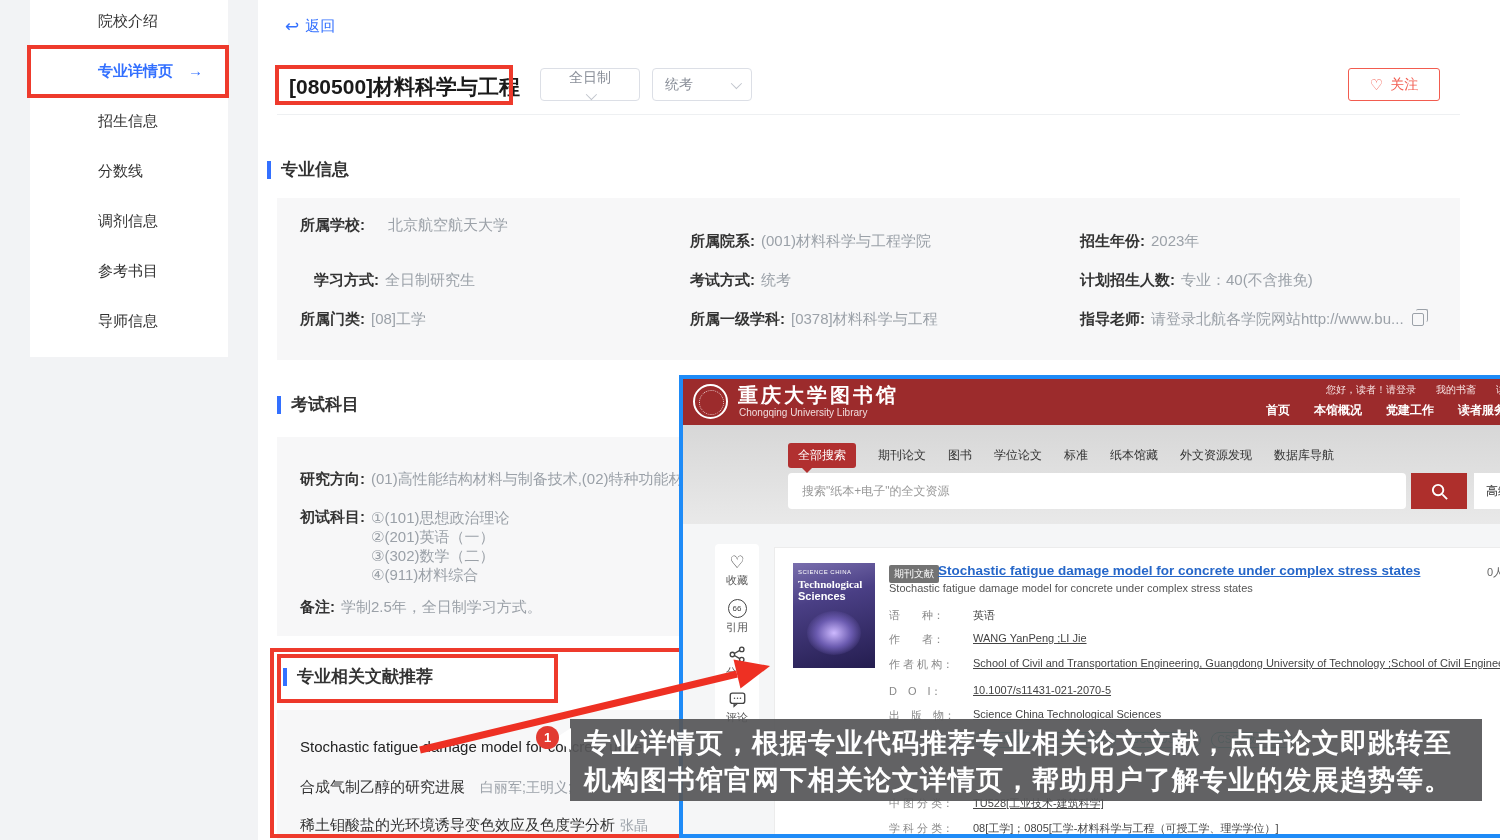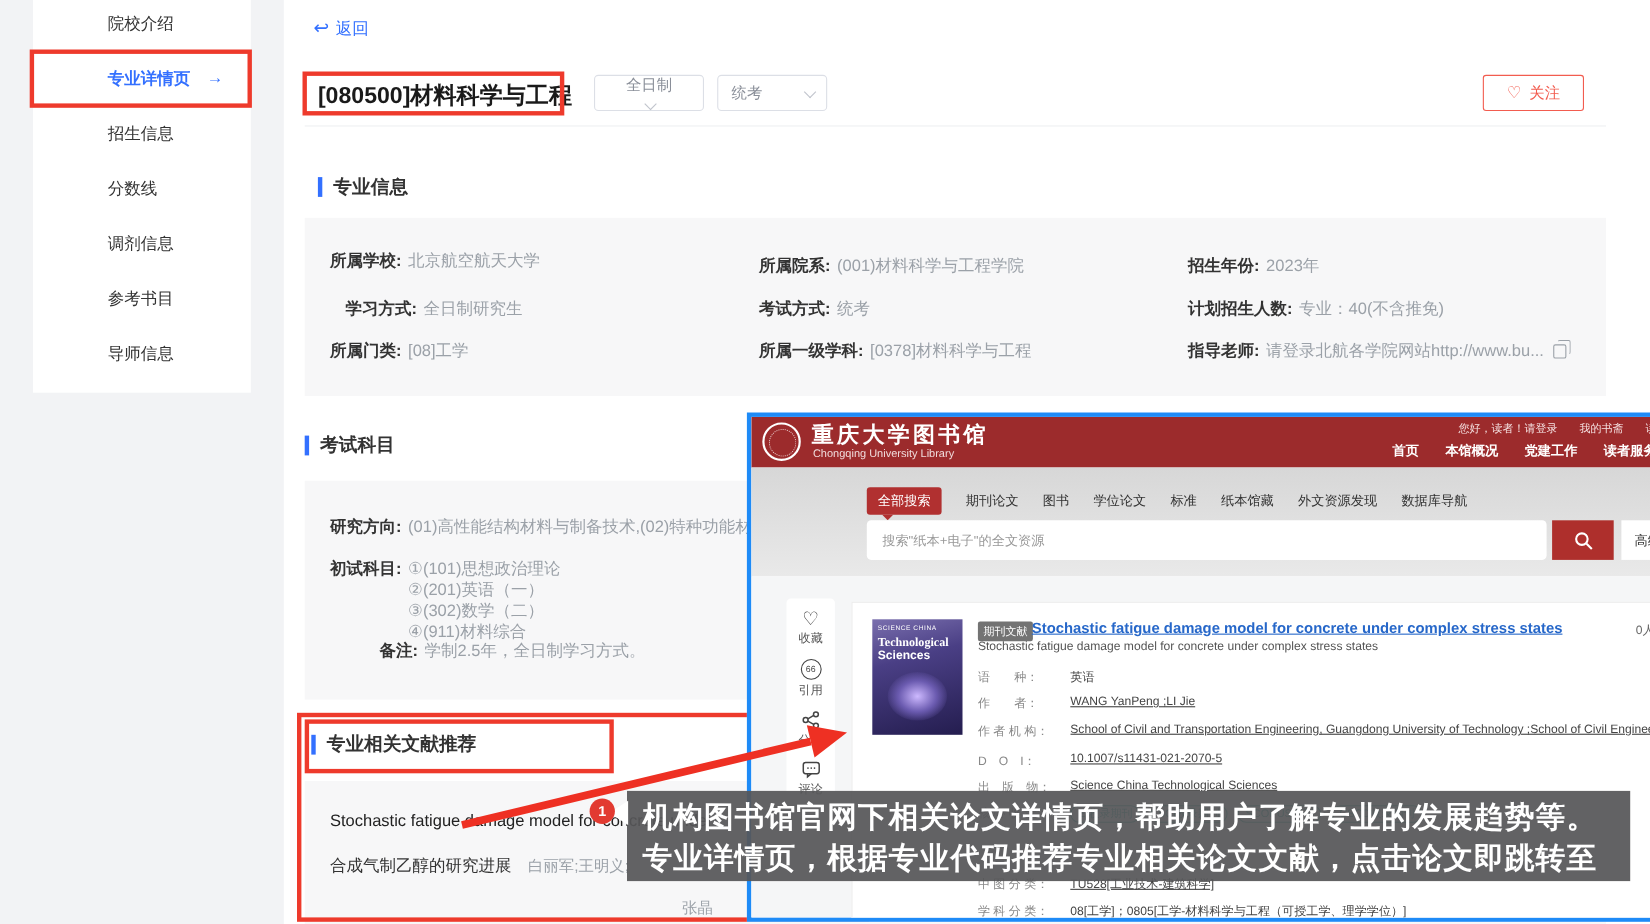--- a/index.html
+++ b/index.html
@@ -130,26 +130,26 @@
   <span class="chev"></span>
 </div>
 
 <div class="abs follow-btn" style="left:1348px; top:68px;">
   <span class="heart">♡</span>
   <span>关注</span>
 </div>
 
 <div class="abs divider" style="left:277px; top:114px; width:1183px;"></div>
 
-<div class="abs sec-title" style="left:289px; top:158px;">
+<div class="abs sec-title" style="left:267px; top:158px;">
   <span class="sec-bar"></span>
   <span>专业信息</span>
 </div>
 <div class="abs card" style="left:277px; top:198px; width:1183px; height:162px;">
-  <div class="frow" style="left:23px; top:30px;">
+  <div class="frow" style="left:23px; top:18px;gap:17px;">
       <span class="flabel">所属学校:</span>
       <span class="fvalue">北京航空航天大学</span>
     </div>
   <div class="frow" style="left:23px; top:73px;margin-left:14px;">
       <span class="flabel">学习方式:</span>
       <span class="fvalue">全日制研究生</span>
     </div>
   <div class="frow" style="left:23px; top:112px;">
       <span class="flabel">所属门类:</span>
       <span class="fvalue">[08]工学</span>
@@ -192,34 +192,35 @@
     </div>
   <div class="frow" style="left:23px; top:71px;">
     <span class="flabel">初试科目:</span>
     <span class="fvalue" style="line-height:19px;">
       <span style="display:block">①(101)思想政治理论</span>
       <span style="display:block">②(201)英语（一）</span>
       <span style="display:block">③(302)数学（二）</span>
       <span style="display:block">④(911)材料综合</span>
     </span>
   </div>
-  <div class="frow" style="left:23px; top:145px;margin-left:45px;">
+  <div class="frow" style="left:23px; top:161px;">
       <span class="flabel">备注:</span>
       <span class="fvalue">学制2.5年，全日制学习方式。</span>
     </div>
 </div>
 
 <div class="abs sec-title" style="left:283px; top:665px;">
   <span class="sec-bar"></span>
   <span>专业相关文献推荐</span>
 </div>
 <div class="abs card" style="left:277px; top:710px; width:1183px; height:130px;">
   <div class="abs lit-row-title en" style="left:23px; top:28px;">Stochastic fatigue damage model for concrete under</div>
   <div class="abs lit-row-title" style="left:23px; top:68px;">合成气制乙醇的研究进展</div>
   <div class="abs lit-authors" style="left:203px; top:69px;">白丽军;王明义;</div>
+  <div class="abs lit-row-title" style="left:23px; top:106px;">稀土钼酸盐的光环境诱导变色效应及色度学分析</div>
   <div class="abs lit-authors" style="left:343px; top:107px;">张晶</div>
 </div>
 
 <div class="abs red-box" style="left:27px; top:45px; width:202px; height:53px;"></div>
 <div class="abs red-box" style="left:275px; top:65px; width:238px; height:40px;"></div>
 <div class="abs red-box" style="left:270px; top:648px; width:520px; height:190px;"></div>
 <div class="abs red-box" style="left:277px; top:654px; width:281px; height:49px;"></div>
 
 <div class="abs" id="lib-overlay">
   <div id="lib-header">
@@ -335,22 +336,22 @@
         </div>
       <div class="lfield" style="top:273px;">
           <span class="llabel">学 科 分 类：</span>
           <span class="lvalue">08[工学]；0805[工学-材料科学与工程（可授工学、理学学位）]</span>
         </div>
     </div>
   </div>
 </div>
 
 <div class="abs" id="caption">
+  <div class="cap-line">专业详情页，根据专业代码推荐专业相关论文文献，点击论文即跳转至</div>
   <div class="cap-line">机构图书馆官网下相关论文详情页，帮助用户了解专业的发展趋势等。</div>
-  <div class="cap-line">专业详情页，根据专业代码推荐专业相关论文文献，点击论文即跳转至</div>
 </div>
 <div class="abs" id="cap-tail"></div>
 <div class="abs" id="num-badge">1</div>
 
 <svg class="abs" id="arrow-svg">
   <line x1="420" y1="750" x2="737" y2="674" stroke="#ee3023" stroke-width="7"></line>
   <polygon points="770,666 740.5,688.6 733.5,659.4" fill="#ee3023"></polygon>
 </svg>
 
 </body></html>

